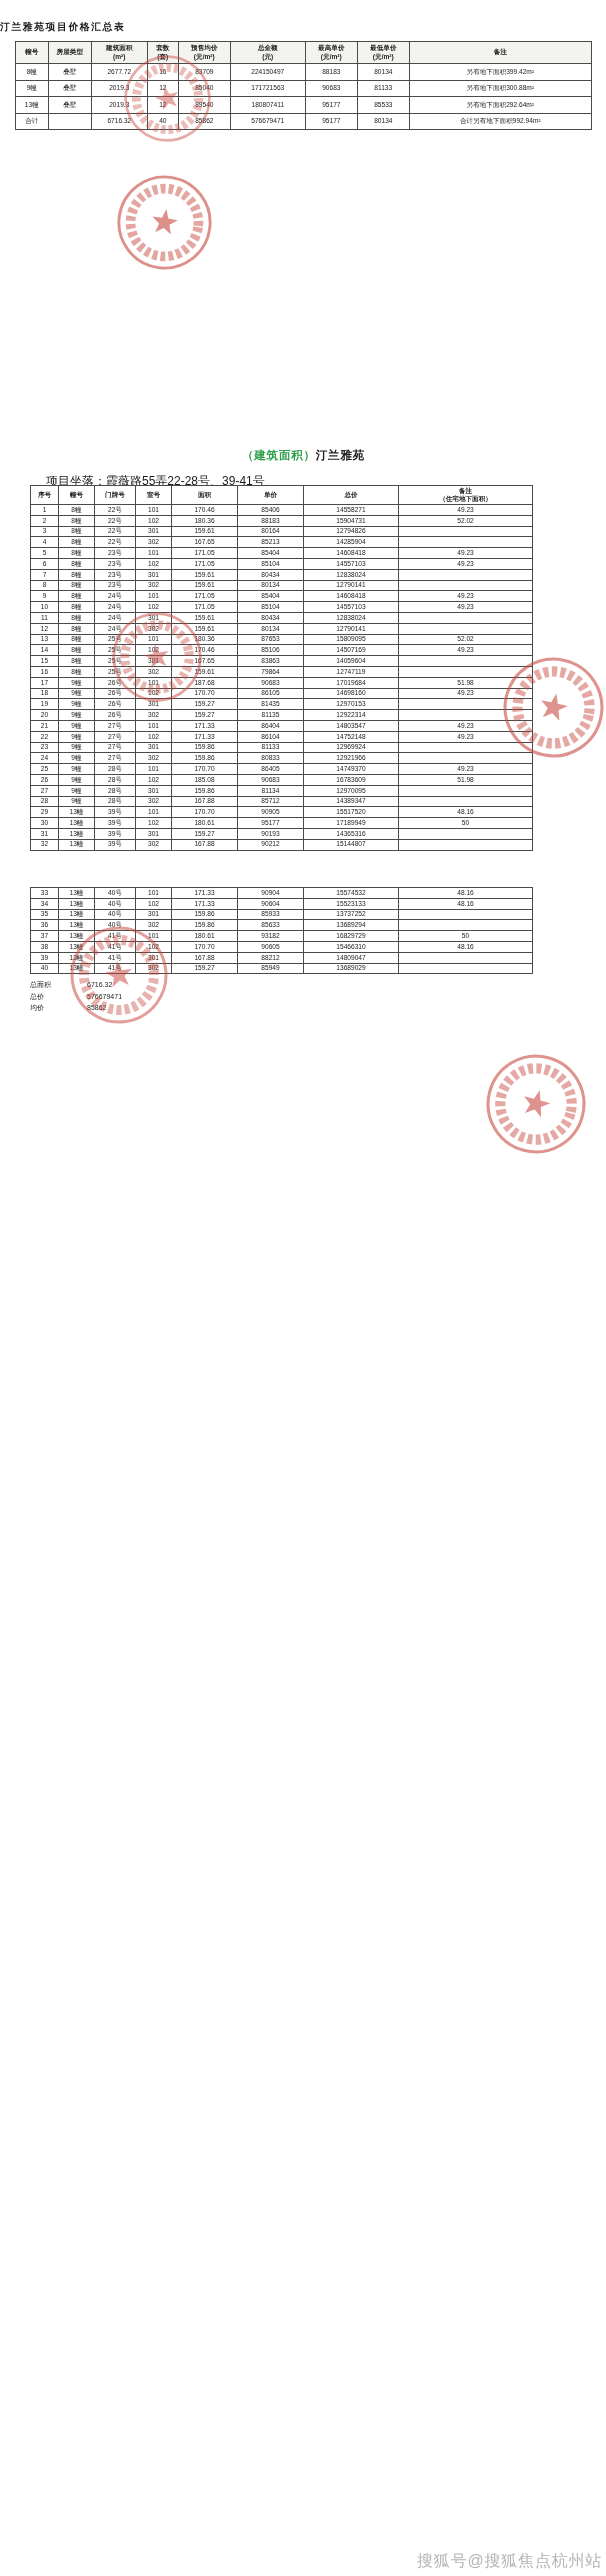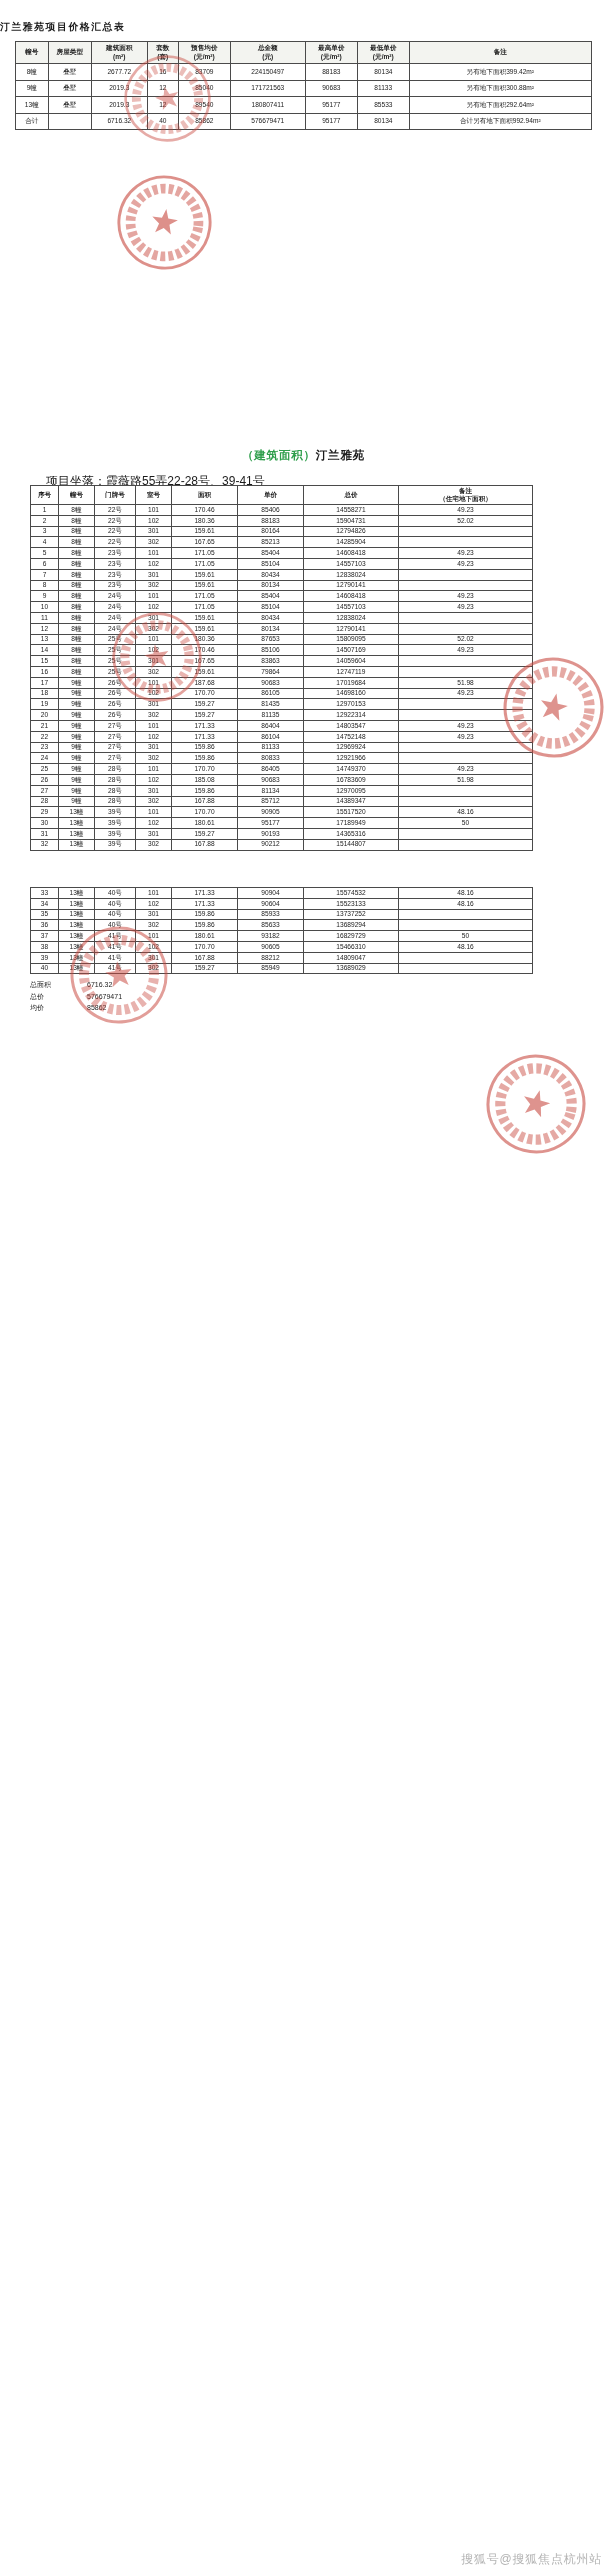--- a/index.html
+++ b/index.html
@@ -51,21 +51,21 @@
   .stamp svg { width:100%; height:100%; display:block; }
   .stamp-a { left:123px; top:54px;  width:89px; height:89px; transform:rotate(-14deg); opacity:.45; }
   .stamp-b { left:116px; top:174px; width:97px; height:97px; transform:rotate(8deg);  opacity:.60; }
   .stamp-c { left:111px; top:611px; width:92px; height:92px; transform:rotate(-10deg);opacity:.50; }
   .stamp-d { left:502px; top:656px; width:103px; height:103px; transform:rotate(12deg); opacity:.58; }
   .stamp-e { left:69px;  top:925px;width:100px; height:100px; transform:rotate(-8deg); opacity:.52; }
   .stamp-f { left:485px; top:1053px;width:102px; height:102px; transform:rotate(15deg); opacity:.58; }
 
   
   .watermark {
-    position:absolute; right:4.9px; top:2551px; font-size:12px;
+    position:absolute; right:4.9px; top:2551px; font-size:16px;
     color:#b3b3b3; letter-spacing:0.8px;
   }
 </style>
 </head>
 <body>
 
 <div class="page">
 
   <div class="title1">汀兰雅苑项目价格汇总表</div>
 

